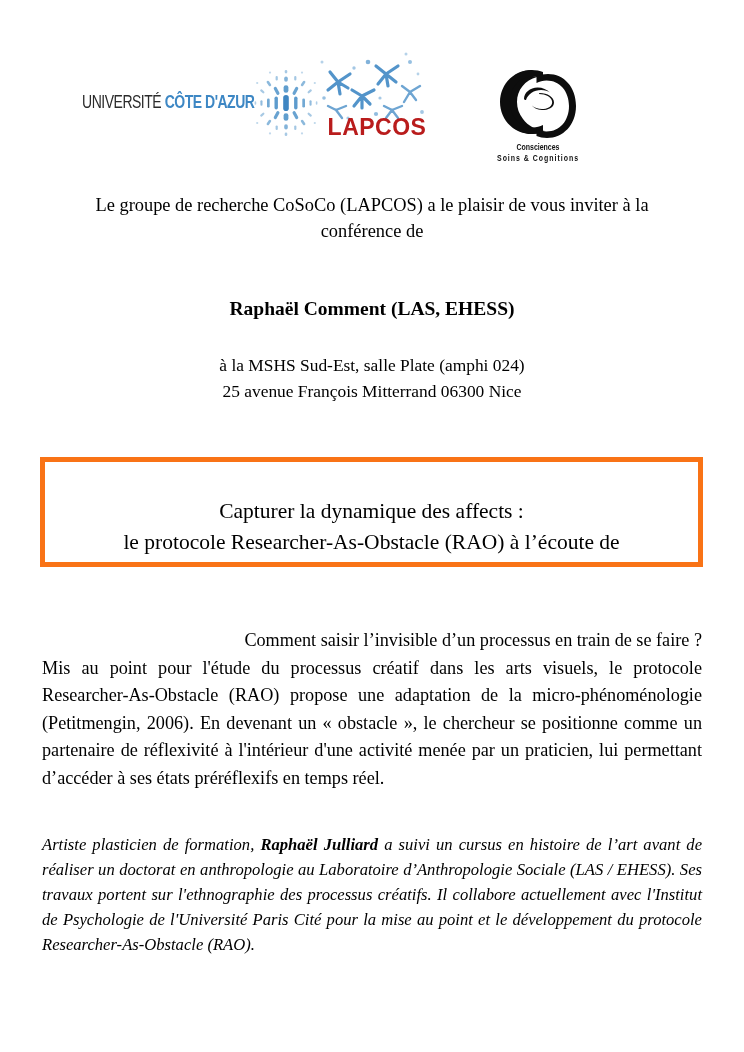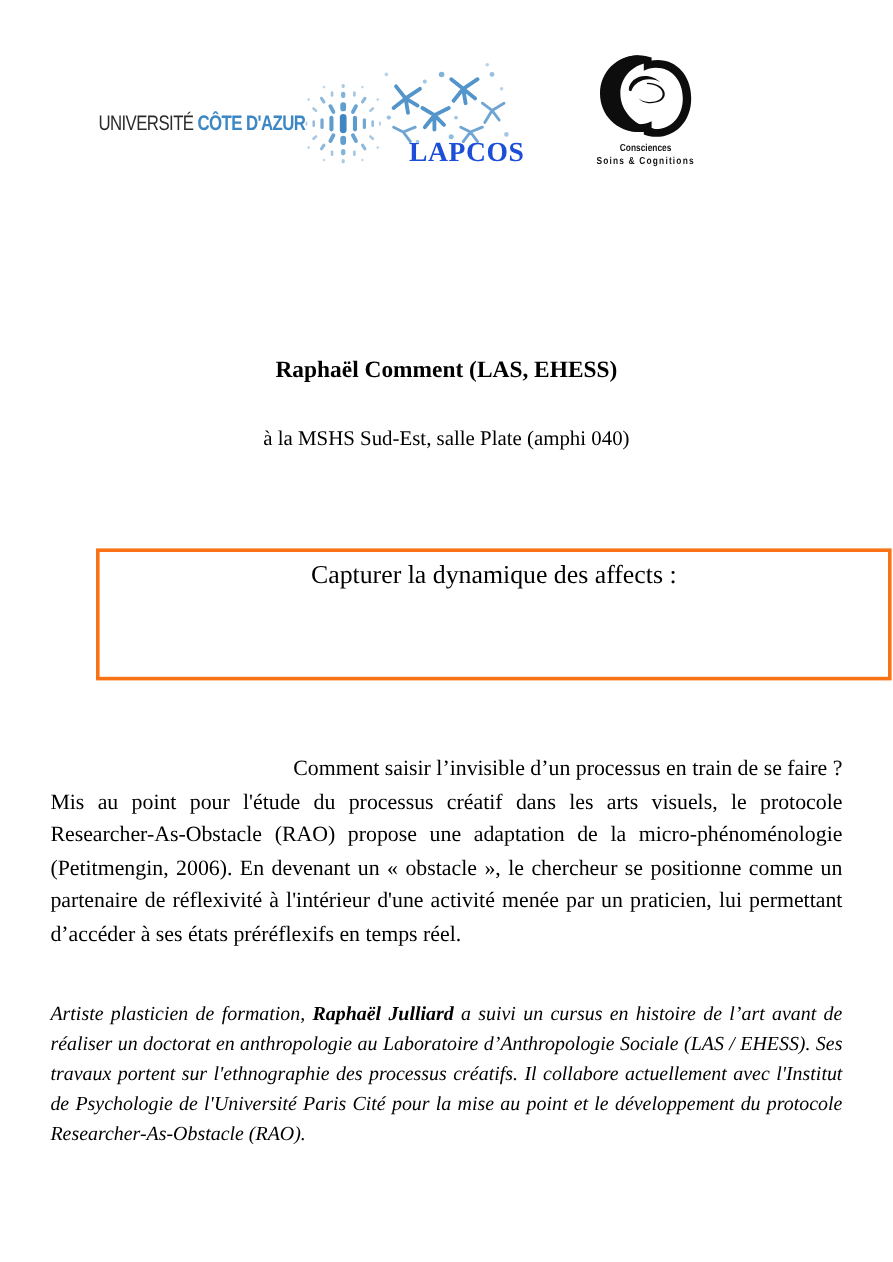--- a/index.html
+++ b/index.html
@@ -79,35 +79,35 @@
   }
   .lapcos-art {
     position: absolute;
     left: 0;
     top: 0;
     width: 110px;
     height: 72px;
   }
   .lapcos-word {
     position: absolute;
-    left: 16px;
+    left: 4px;
     top: 62px;
     width: 110px;
     text-align: center;
-    font-family: Liberation Serif, serif;
+    font-family: Liberation Sans, sans-serif;
     font-weight: 700;
     font-size: 23px;
     letter-spacing: 0.5px;
-    color: #1d4ed8;
+    color: #b91c1c;
   }
 
   
   .cosoco {
     left: 484px;
-    top: 0;
+    top: 24px;
     width: 108px;
     height: 130px;
   }
   .cosoco-art {
     position: absolute;
     left: 8px;
     top: 0;
     width: 92px;
     height: 80px;
   }
@@ -164,26 +164,25 @@
     text-decoration: underline;
   }
 
   .title-box {
     position: absolute;
     left: 40px;
     top: 457px;
     width: 663px;
     height: 110px;
     box-sizing: border-box;
-    border: 3px solid #f97316;
+    border: 5px solid #f97316;
     display: flex;
-    align-items: flex-start;
+    align-items: flex-end;
     justify-content: center;
     padding: 4px 8px;
-    margin-left: 40px;
   }
   .title-text {
     width: 100%;
     text-align: center;
     font-size: 21.5px;
     line-height: 31px;
   }
 
   .abstract {
     position: absolute;
@@ -335,30 +334,33 @@
         </g>
       </svg>
       <div class="cosoco-cap">
         <div class="cap-l1">Consciences</div>
         <div class="cap-l2">Soins  &amp;  Cognitions</div>
       </div>
     </div>
 
   </div>
 
+  <div class="invite">Le groupe de recherche CoSoCo (LAPCOS) a le plaisir de vous inviter à la conférence de</div>
 
   <div class="speaker">Raphaël Comment (LAS, EHESS)</div>
 
   <div class="whenwhere">
-    <div>à la MSHS Sud-Est, salle Plate (amphi 040)</div>
+    <div>à la MSHS Sud-Est, salle Plate (amphi 024)</div>
+    <div>25 avenue François Mitterrand 06300 Nice</div>
   </div>
 
   <div class="title-box">
     <div class="title-text">
       <div>Capturer la dynamique des affects :</div>
+      <div>le protocole Researcher-As-Obstacle (RAO) à l’écoute de</div>
     </div>
   </div>
 
   <div class="abstract">
     <span class="lead-line">Comment saisir l’invisible d’un processus en train de se faire ?</span><span>Mis au point pour l'étude du processus créatif dans les arts visuels, le protocole Researcher-As-Obstacle (RAO) propose une adaptation de la micro-phénoménologie (Petitmengin, 2006). En devenant un « obstacle », le chercheur se positionne comme un partenaire de réflexivité à l'intérieur d'une activité menée par un praticien, lui permettant d’accéder à ses états préréflexifs en temps réel.</span>
   </div>
 
   <div class="bio">
     <span>Artiste plasticien de formation, </span><b>Raphaël Julliard</b><span> a suivi un cursus en histoire de l’art avant de réaliser un doctorat en anthropologie au Laboratoire d’Anthropologie Sociale (LAS / EHESS). Ses travaux portent sur l'ethnographie des processus créatifs. Il collabore actuellement avec l'Institut de Psychologie de l'Université Paris Cité pour la mise au point et le développement du protocole Researcher-As-Obstacle (RAO).</span>
   </div>

